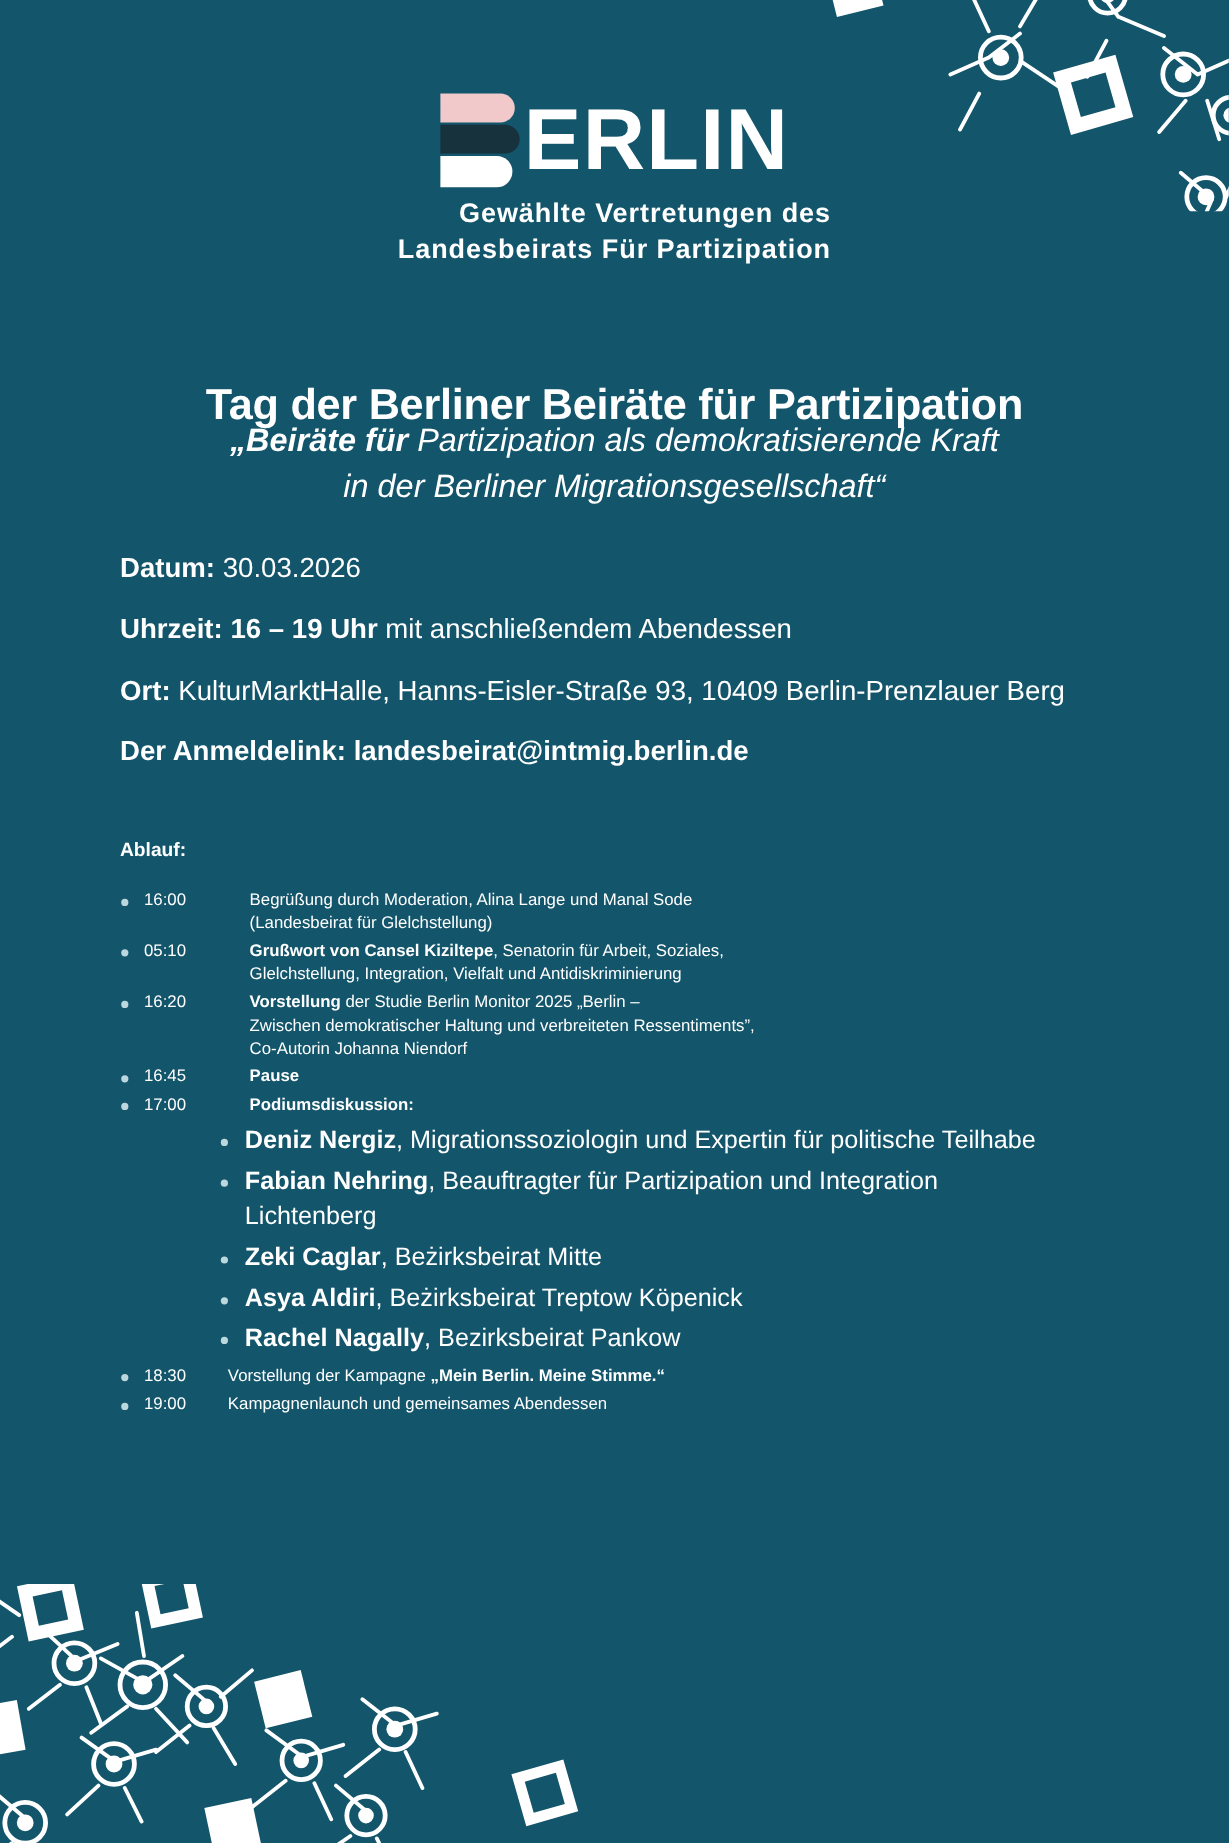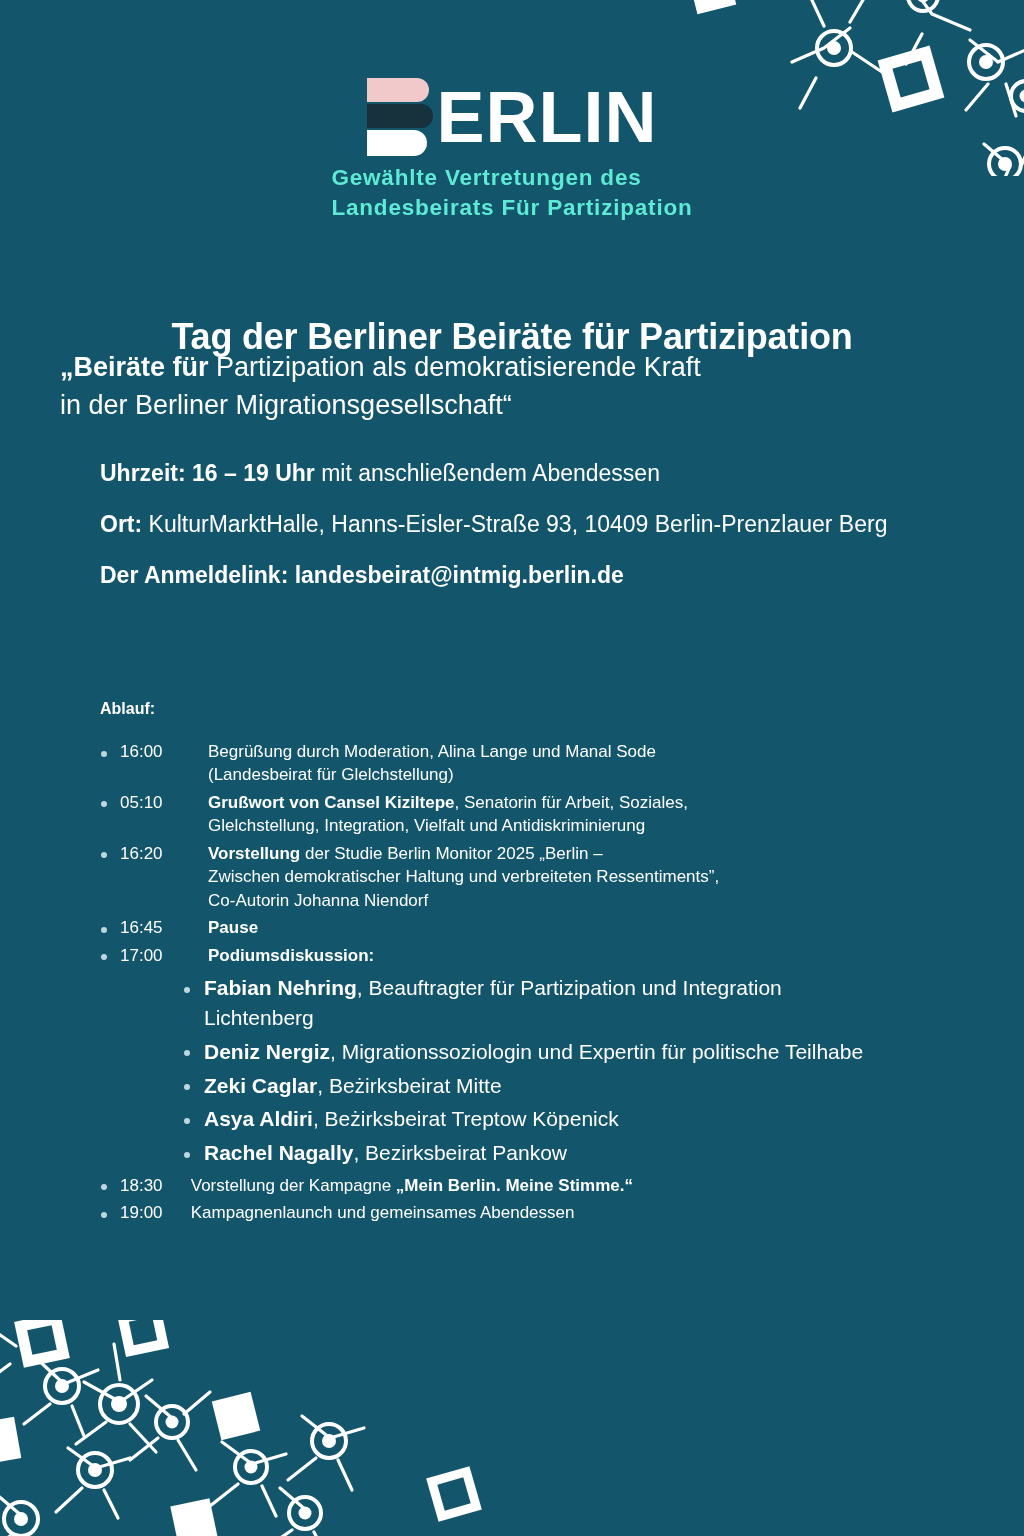--- a/index.html
+++ b/index.html
@@ -38,33 +38,33 @@
     border-top-right-radius:13px;border-bottom-right-radius:13px;
   }
   .logo-b .bar1{top:0;background:#f2c9cb;width:62px;}
   .logo-b .bar2{top:26px;background:#17313d;height:24px;width:66px;}
   .logo-b .bar3{top:52px;background:#ffffff;height:26px;width:60px;}
   .logo-word{
     font-size:72px;font-weight:700;line-height:78px;
     letter-spacing:1px;color:#ffffff;
   }
   .logo-sub{
-    margin-top:7px;text-align:left;
+    margin-top:7px;text-align:right;
     font-size:22.5px;font-weight:700;line-height:1.33;
-    letter-spacing:.8px;color:#5eead4;
+    letter-spacing:.8px;color:#ffffff;
   }
 
   
   .headline{
     position:absolute;left:0;right:0;top:292px;text-align:center;
     font-size:36px;font-weight:700;letter-spacing:-.2px;
   }
   .subhead{
-    position:absolute;left:60px;right:60px;top:348px;
-    font-size:27px;line-height:1.42;
+    position:absolute;left:60px;right:60px;top:348px;text-align:center;
+    font-size:27px;font-style:italic;line-height:1.42;
   }
 
   
   .facts{position:absolute;left:100px;right:60px;top:458px;}
   .fact{font-size:23px;line-height:1.34;margin-bottom:20px;}
   .fact b{font-weight:700;}
   .fact.ort{text-indent:0;padding-left:48px;}
   .fact.ort .lead{margin-left:-48px;}
   .fact.link{margin-top:20px;font-weight:700;}
 
@@ -73,21 +73,21 @@
     position:absolute;left:100px;top:700px;
     font-size:16px;font-weight:700;
   }
   .agenda{
     position:absolute;left:98px;right:34px;top:740px;
     list-style:none;margin:0;padding:0;
   }
   .ag-item{
     position:relative;
     padding-left:22px;
-    font-size:17px;line-height:1.38;
+    font-size:14px;line-height:1.38;
     margin-bottom:4px;
   }
   .ag-item>.dot{
     position:absolute;left:3px;top:.62em;
     width:6px;height:6px;border-radius:50%;background:#bcd7de;
   }
   .ag-time{display:inline-block;min-width:66px;}
   .ag-item .body{
     display:block;padding-left:88px;margin-top:-1.38em;
   }
@@ -208,20 +208,23 @@
 
   <h1 class="headline">Tag der Berliner Beiräte für Partizipation</h1>
 
   <div class="subhead">
     <span style="font-weight:700">„Beiräte für</span><span> Partizipation als demokratisierende Kraft</span><br>
     <span>in der Berliner Migrationsgesellschaft“</span>
   </div>
 
   <div class="facts">
 
+    <div class="fact">
+      <b>Datum:</b><span> 30.03.2026</span>
+    </div>
 
     <div class="fact">
       <b>Uhrzeit: 16 – 19 Uhr</b><span> mit anschließendem Abendessen</span>
     </div>
 
     <div class="fact ort">
       <b class="lead">Ort:</b><span> KulturMarktHalle, Hanns-Eisler-Straße 93, 10409 Berlin-Prenzlauer Berg</span>
     </div>
 
     <div class="fact link">Der Anmeldelink: landesbeirat@intmig.berlin.de</div>
@@ -271,29 +274,29 @@
       <span class="dot"></span>
       <span class="ag-time">17:00</span>
       <span class="body">
         <span><b>Podiumsdiskussion:</b></span>
       </span>
     </li>
 
     <ul class="speakers">
       <li class="speaker">
         <span class="dot"></span>
+        <b>Deniz Nergiz</b><span>, Migrationssoziologin und Expertin für politische Teilhabe</span>
+      </li>
+      <li class="speaker">
+        <span class="dot"></span>
         <b>Fabian Nehring</b><span>, Beauftragter für Partizipation und Integration</span>
         <span style="display:block">Lichtenberg</span>
       </li>
       <li class="speaker">
         <span class="dot"></span>
-        <b>Deniz Nergiz</b><span>, Migrationssoziologin und Expertin für politische Teilhabe</span>
-      </li>
-      <li class="speaker">
-        <span class="dot"></span>
         <b>Zeki Caglar</b><span>, Beżirksbeirat Mitte</span>
       </li>
       <li class="speaker">
         <span class="dot"></span>
         <b>Asya Aldiri</b><span>, Beżirksbeirat Treptow Köpenick</span>
       </li>
       <li class="speaker">
         <span class="dot"></span>
         <b>Rachel Nagally</b><span>, Bezirksbeirat Pankow</span>
       </li>

